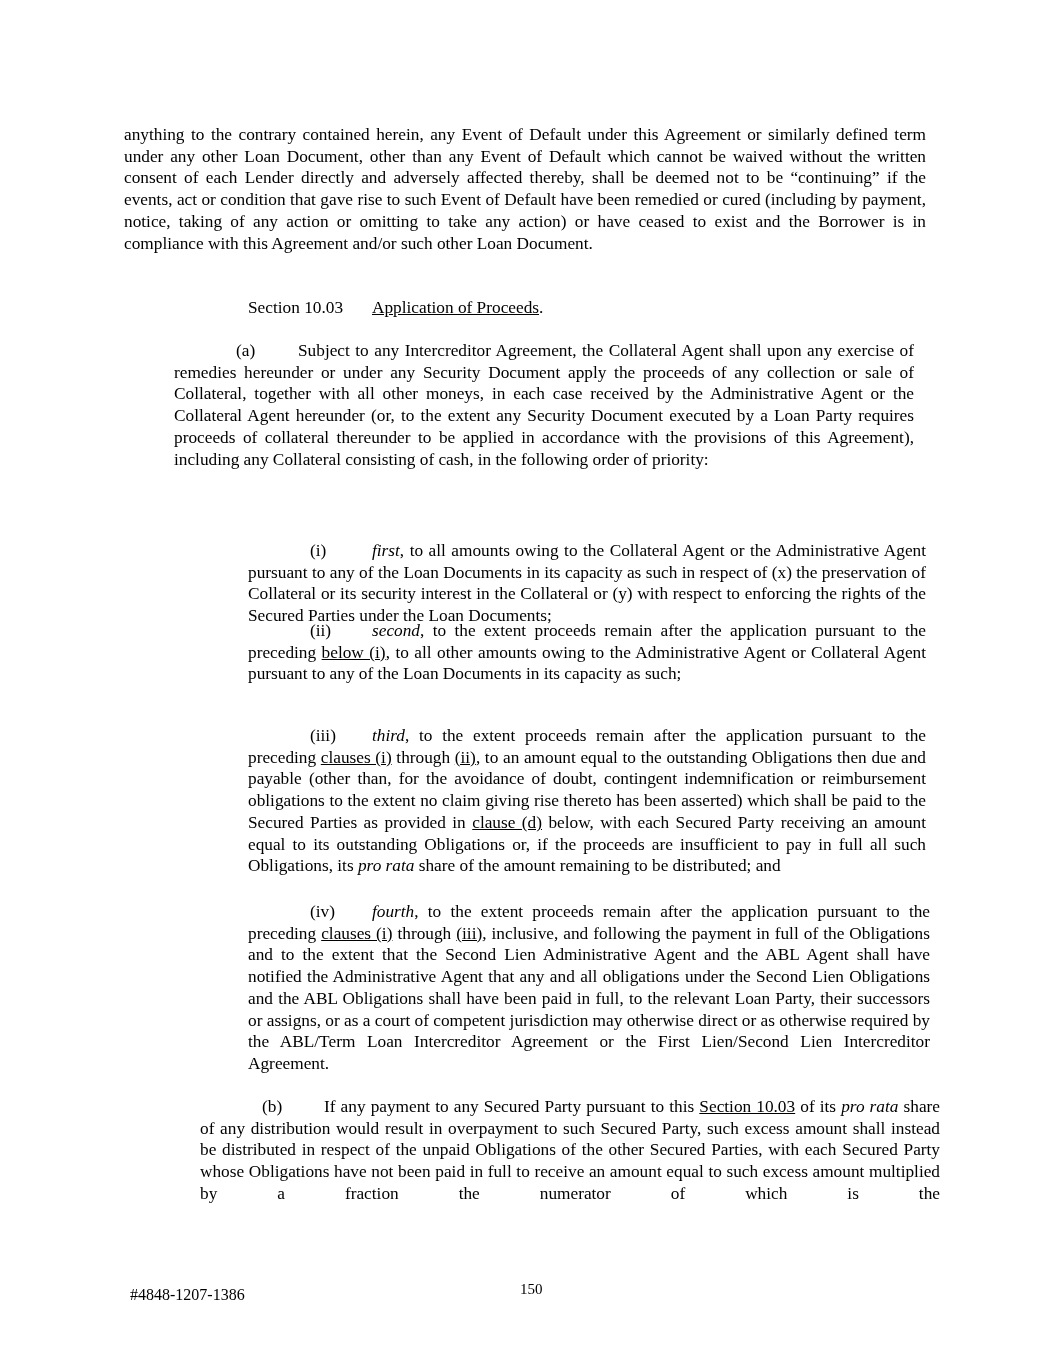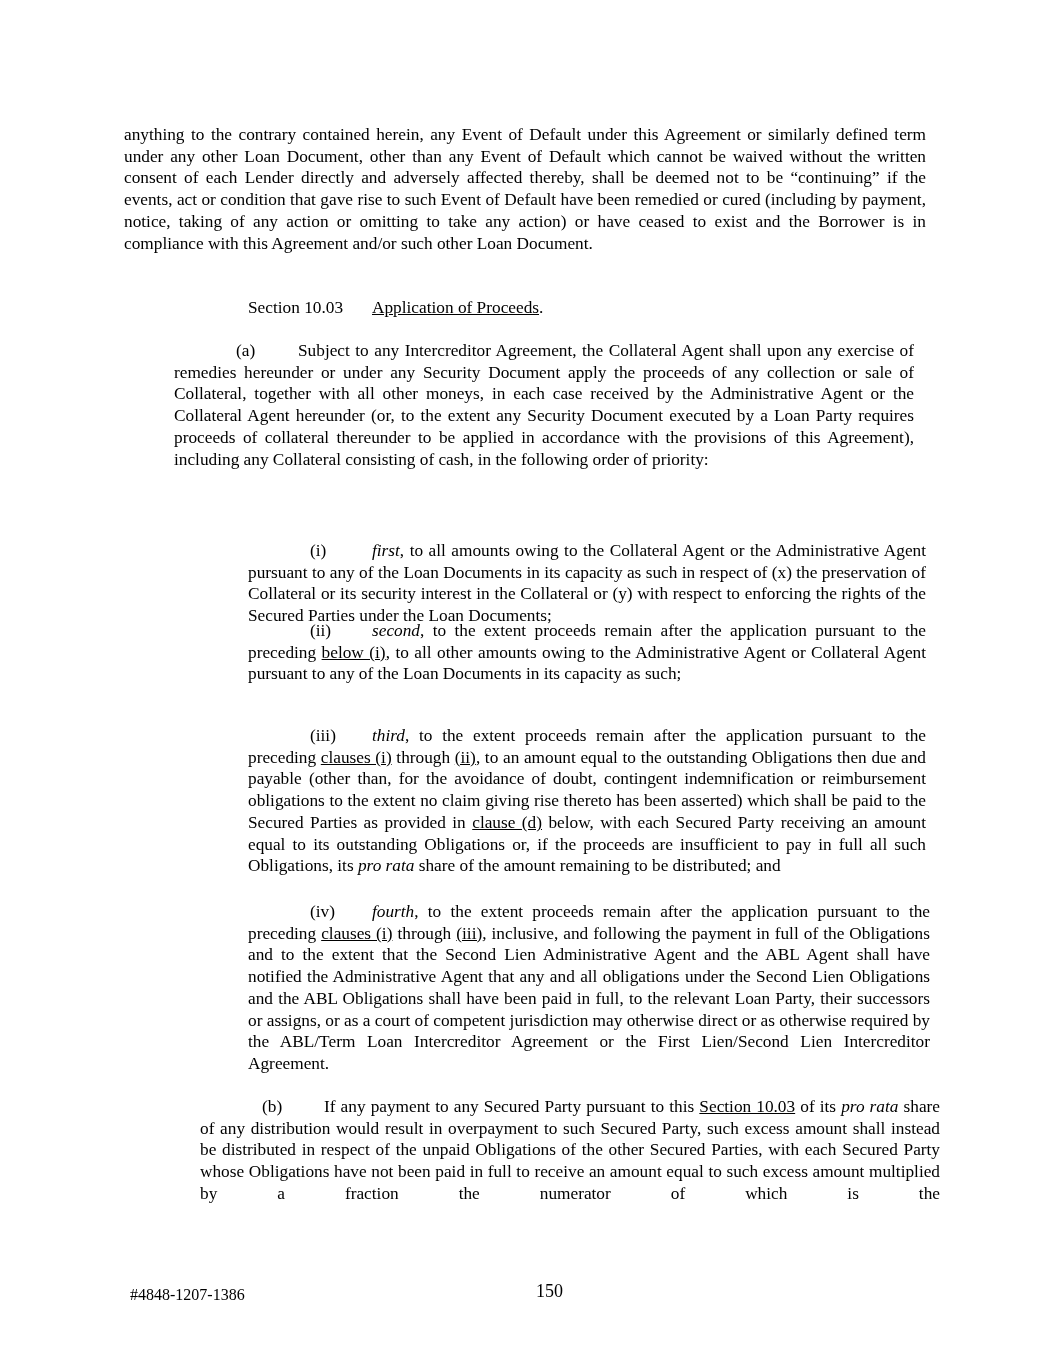--- a/index.html
+++ b/index.html
@@ -18,21 +18,21 @@
   #pii { left: 248px; top: 620px; width: 678px; }
   #piii { left: 248px; top: 688px; width: 678px; margin-top: 37px; }
   #piv { left: 248px; top: 901px; width: 682px; }
   #pb { left: 200px; top: 1096px; width: 740px; }
   .indent-a { padding-left: 62px; }
   .label-a { display: inline-block; width: 62px; }
   .indent-r { padding-left: 62px; }
   .label-r { display: inline-block; width: 62px; }
   .sec-num { display: inline-block; width: 124px; }
   #footer-id { position: absolute; left: 130px; top: 1286px; font-size: 16px; }
-  #page-num { position: absolute; left: 520px; top: 1281px; font-size: 18px; margin-left: 16px; }
+  #page-num { position: absolute; left: 520px; top: 1281px; font-size: 15px; }
   .last { text-align-last: left; }
 </style>
 </head>
 <body>
 
 <div class="block last" id="p0">
   <p>anything to the contrary contained herein, any Event of Default under this Agreement or similarly defined term under any other Loan Document, other than any Event of Default which cannot be waived without the written consent of each Lender directly and adversely affected thereby, shall be deemed not to be “continuing” if the events, act or condition that gave rise to such Event of Default have been remedied or cured (including by payment, notice, taking of any action or omitting to take any action) or have ceased to exist and the Borrower is in compliance with this Agreement and/or such other Loan Document.</p>
 </div>
 
 <div class="block" id="sec-head">

